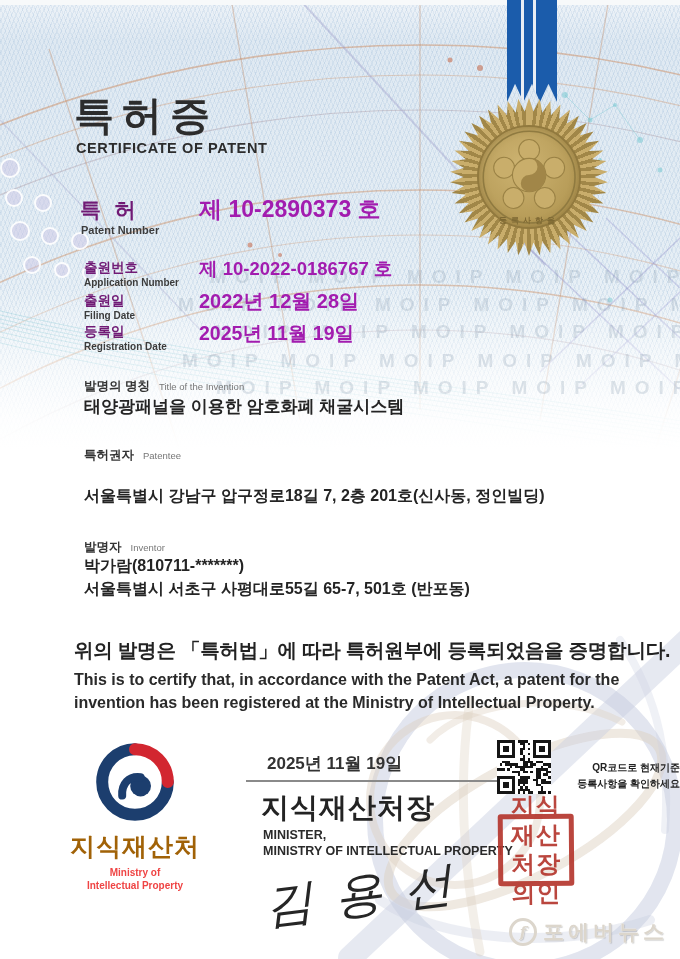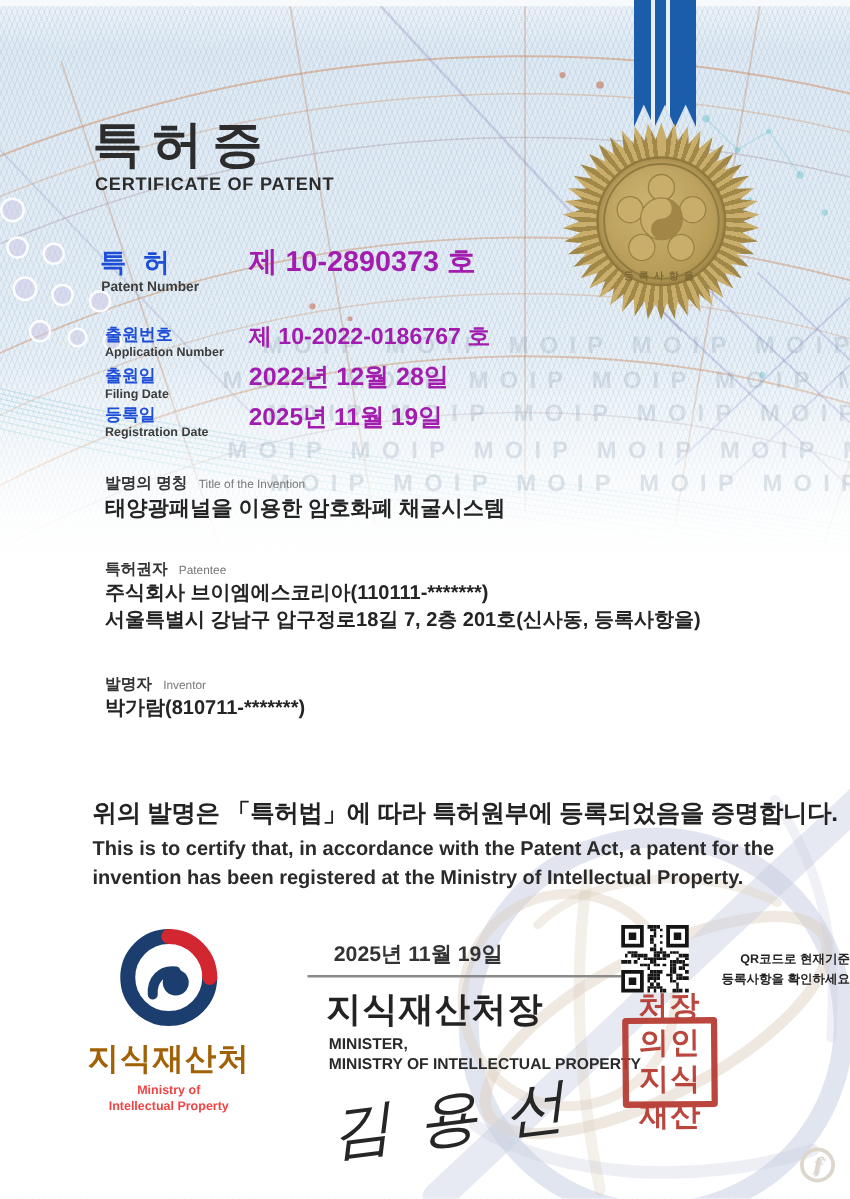--- a/index.html
+++ b/index.html
@@ -32,21 +32,21 @@
   .gold-seal .disc{position:absolute;inset:17%;border-radius:50%;
     background:radial-gradient(circle at 42% 38%,#cdb371,#b59a56 70%,#a68c4b);
     border:2px solid #91793e;box-shadow:inset 0 0 8px rgba(80,60,20,.35);}
   .gold-seal svg{position:absolute;inset:17%;}
   .seal-country{position:absolute;left:0;right:0;bottom:19%;text-align:center;
     font-size:8px;font-weight:bold;letter-spacing:4px;color:#7d6833;z-index:2;}
   
   .title-ko{position:absolute;left:74px;top:88px;font-size:40px;font-weight:800;letter-spacing:8px;color:#2c2c2c;z-index:10;}
   .title-en{position:absolute;left:76px;top:140px;font-size:14.5px;font-weight:800;letter-spacing:.6px;color:#2c2c2c;z-index:10;}
   
-  .f-label{position:absolute;font-weight:800;color:#1d4ed8;z-index:10;}
+  .f-label{position:absolute;font-weight:800;color:#701a75;z-index:10;}
   .f-sub{position:absolute;font-weight:bold;color:#3c3c3c;z-index:10;}
   .f-val{position:absolute;font-weight:800;color:#a21caf;z-index:10;}
   
   .sec-label{position:absolute;z-index:10;font-size:12.5px;font-weight:bold;color:#333;}
   .sec-label .en{font-size:9.5px;font-weight:normal;color:#777;margin-left:9px;}
   .sec-line{position:absolute;z-index:10;font-size:16px;font-weight:800;color:#242424;}
   
   .stmt-ko{position:absolute;left:74px;top:637px;font-size:19.5px;font-weight:800;color:#222;z-index:10;letter-spacing:-.2px;}
   .stmt-en{position:absolute;left:74px;top:668px;width:552px;font-size:16px;font-weight:bold;color:#2a2a2a;line-height:1.45;z-index:10;}
   
@@ -222,27 +222,27 @@
   <div class="f-val" style="left:199px;top:320px;font-size:19.5px">2025년 11월 19일</div>
 
   <div class="sec-label" style="left:84px;top:378px">
     <span>발명의 명칭</span><span class="en">Title of the Invention</span>
   </div>
   <div class="sec-line" style="left:84px;top:395px;font-size:17px">태양광패널을 이용한 암호화폐 채굴시스템</div>
 
   <div class="sec-label" style="left:84px;top:447px">
     <span>특허권자</span><span class="en">Patentee</span>
   </div>
-  <div class="sec-line" style="left:84px;top:464px">주식회사 브이엠에스코리아(110111-*******)</div>
-  <div class="sec-line" style="left:84px;top:486px">서울특별시 강남구 압구정로18길 7, 2층 201호(신사동, 등록사항을)</div>
+  <div class="sec-line" style="left:84px;top:486px">서울특별시 강남구 압구정로18길 7, 2층 201호(신사동, 정인빌딩)</div>
 
   <div class="sec-label" style="left:84px;top:539px">
     <span>발명자</span><span class="en">Inventor</span>
   </div>
   <div class="sec-line" style="left:84px;top:556px">박가람(810711-*******)</div>
+  <div class="sec-line" style="left:84px;top:579px">서울특별시 서초구 사평대로55길 65-7, 501호 (반포동)</div>
 
   <div class="stmt-ko">위의 발명은 「특허법」에 따라 특허원부에 등록되었음을 증명합니다.</div>
   <div class="stmt-en">This is to certify that, in accordance with the Patent Act, a patent for the invention has been registered at the Ministry of Intellectual Property.</div>
 
   <div class="agency">
     <svg viewBox="0 0 100 100">
       <path d="M91 50 A41 41 0 1 1 50 9" fill="none" stroke="var(--logo-navy,#1c3e6e)" stroke-width="15" stroke-linecap="round"></path>
       <path d="M50 9 A41 41 0 0 1 91 50" fill="none" stroke="var(--logo-red,#d22630)" stroke-width="15" stroke-linecap="round"></path>
       <circle cx="57" cy="55" r="13" fill="var(--logo-navy,#1c3e6e)"></circle>
       <path d="M57 44 C 42 42 33 53 34 67" fill="none" stroke="var(--logo-navy,#1c3e6e)" stroke-width="10" stroke-linecap="round"></path>
@@ -389,21 +389,22 @@
     <div class="finder f1"></div>
     <div class="finder f2"></div>
     <div class="finder f3"></div>
   </div>
   <div class="qr-cap">
     <span>QR코드로 현재기준</span><br>
     <span>등록사항을 확인하세요</span>
   </div>
 
   <div class="stamp">
+    <div>지식재산</div>
     <div>처장의인</div>
-    <div>지식재산</div>
   </div>
 
   <div class="news">
     <div class="ic">f</div>
+    <div class="tx">포에버뉴스</div>
   </div>
 
 </div>
 
 </body></html>

